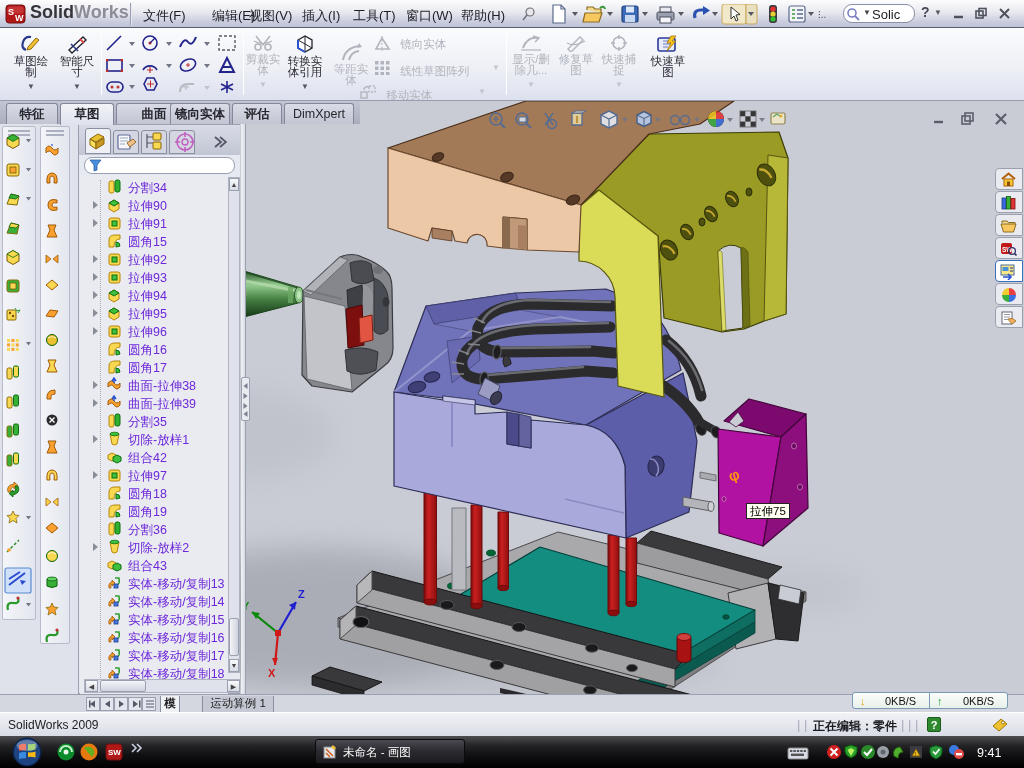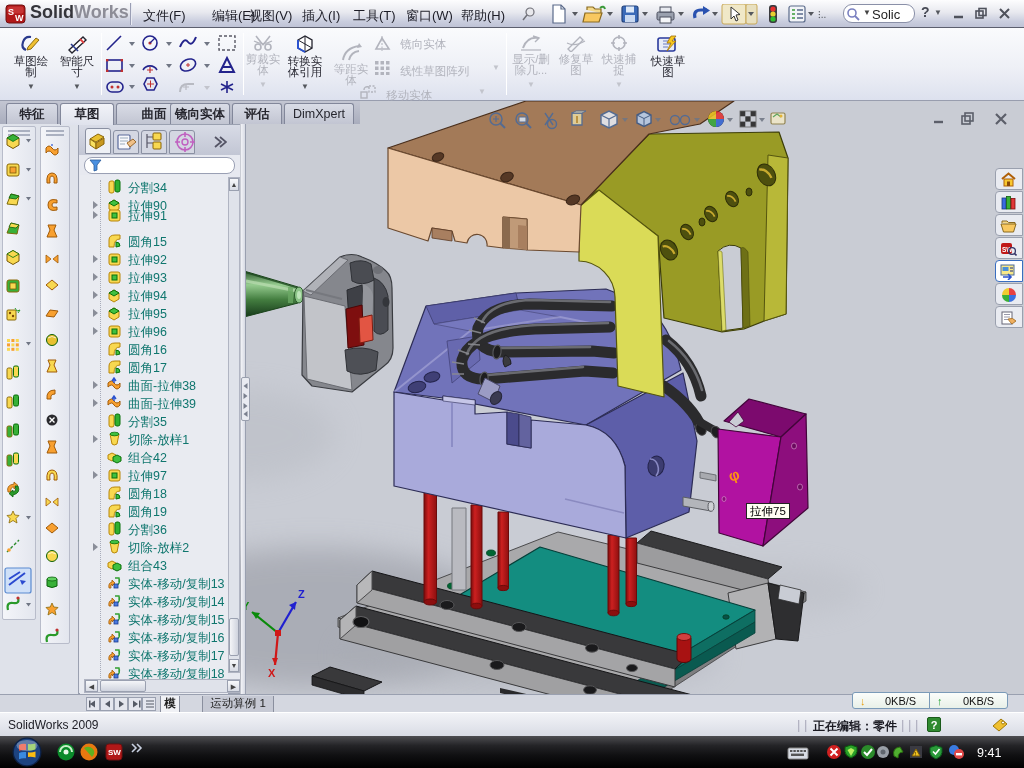--- a/index.html
+++ b/index.html
@@ -14,21 +14,21 @@
 .sep{position:absolute;width:1px;background:#c2c5d2;border-right:1px solid #fff}
 
 #tabrow{left:0;top:101px;width:360px;height:23px;background:linear-gradient(#c3c6d2,#a9adbd);z-index:4}
 .tab{position:absolute;top:2px;height:21px;background:linear-gradient(#d9dce6,#c2c5d2);border:1px solid #82879a;border-bottom:none;border-radius:3px 3px 0 0;font-size:12.5px;color:#26262e;text-align:center;line-height:20px;font-weight:bold}
 .tab.act{background:linear-gradient(#f2f3f8,#dfe2ec);height:22px;z-index:3}
 
 #leftbg{left:0;top:124px;width:78px;height:588px;background:#dfe2ea}
 .vtb{position:absolute;background:linear-gradient(90deg,#f4f5f9,#e3e6ee);border:1px solid #b8bcca;border-radius:2px}
 
 #panel{left:78px;top:124px;width:163px;height:570px;background:#e7e9f0;border:1px solid #9aa0b0}
-.titem{position:absolute;left:0;width:160px;height:18px;font-size:12.5px;color:#0f766e;white-space:nowrap}
+.titem{position:absolute;left:0;width:160px;height:18px;font-size:12.5px;color:#6d28d9;white-space:nowrap}
 .titem span.lbl{position:absolute;left:49px;top:2px}
 .titem svg{position:absolute;left:28px;top:1px}
 .exp{position:absolute;left:14px;top:5px;width:0;height:0;border-left:5px solid #8a8e99;border-top:4px solid transparent;border-bottom:4px solid transparent}
 
 #statusbar{left:0;top:712px;width:1024px;height:24px;background:linear-gradient(#f2f3f7,#d9dce5);border-top:1px solid #fff;font-size:12px;color:#1a1a22}
 
 #taskbar{left:0;top:736px;width:1024px;height:32px;background:linear-gradient(#4e4e52,#242427 30%,#101012 60%,#000)}
 .tbtn{position:absolute;top:3px;height:25px;border-radius:3px;border:1px solid #0a0a0c;color:#fff;font-size:11.5px}
 
 #btabs{left:0;top:694px;width:1024px;height:18px;background:#d4d7e0;border-top:1px solid #9aa0b0}
@@ -424,21 +424,21 @@
           <span class="lbl">分割34</span>
         </div>
 <div class="titem" style="top:71px">
           <i class="exp"></i>
           <svg width="15" height="16" viewBox="0 0 15 16">
             <path d="M2,6 l5,-3 5,3 0,6 -5,3 -5,-3 Z" fill="#f8d850" stroke="#b8860a" stroke-width="1"></path>
             <path d="M2,6 l5,-3 5,3 -5,3 Z" fill="#40c040" stroke="#0a700a" stroke-width="1"></path>
           </svg>
           <span class="lbl">拉伸90</span>
         </div>
-<div class="titem" style="top:81px">
+<div class="titem" style="top:89px">
           <i class="exp"></i>
           <svg width="15" height="16" viewBox="0 0 15 16">
             <rect x="2" y="3" width="11" height="11" rx="2" fill="#f8d850" stroke="#b8860a" stroke-width="1"></rect>
             <rect x="5" y="6" width="5" height="5" fill="#40c040" stroke="#0a700a" stroke-width="1"></rect>
           </svg>
           <span class="lbl">拉伸91</span>
         </div>
 <div class="titem" style="top:107px">
           <svg width="15" height="16" viewBox="0 0 15 16">
             <path d="M2,14 L2,7 Q2,2 8,2 L13,2 L13,6 Q7,6 7,14 Z" fill="#f8d850" stroke="#b8860a" stroke-width="1"></path>
@@ -1041,20 +1041,28 @@
   <circle cx="10" cy="10" r="8.5" fill="#0a8a2a"></circle>
         <path d="M4,10 a6,6 0 0 1 12,0" fill="none" stroke="#c8f0c8" stroke-width="2"></path>
         <circle cx="10" cy="10" r="2.5" fill="#e8f8e8"></circle>
   <circle cx="33" cy="10" r="8.5" fill="#e87810"></circle>
         <path d="M28,6 q5,-3 9,1 q3,4 -1,8" fill="#60b020"></path>
   <rect x="50" y="2" width="16" height="16" rx="3" fill="#b01818" stroke="#701010"></rect>
         <text x="52" y="13" font-size="8" font-weight="bold" fill="#fff">SW</text>
   <path d="M76,6 l4,4 -4,4 M81,6 l4,4 -4,4" stroke="#c8d0e0" stroke-width="1.6" fill="none" transform="translate(0,-4)"></path>
  </svg>
 
+ <div class="tbtn" style="left:315px;width:150px;background:linear-gradient(#4a4a50,#2c2c32 45%,#1a1a1e)">
+  <svg style="position:absolute;left:6px;top:4px" width="16" height="16" viewBox="0 0 16 16">
+          <rect x="2" y="3" width="11" height="11" fill="#e8e8f0" stroke="#888"></rect>
+          <path d="M4,5 l7,7 M4,9 l4,4" stroke="#d06020" stroke-width="1.5"></path>
+          <path d="M10,2 l3,3" stroke="#f0c030" stroke-width="2.5"></path>
+        </svg>
+  <span style="position:absolute;left:27px;top:5px">未命名 - 画图</span>
+ </div>
 
  <svg class="abs" style="left:786px;top:9px" width="26" height="16" viewBox="0 0 26 16">
         <rect x="2" y="3" width="20" height="11" rx="1.5" fill="#d8dce4" stroke="#888"></rect>
         <g fill="#555">
           <rect x="4" y="5" width="2.4" height="2"></rect>
           <rect x="7.4" y="5" width="2.4" height="2"></rect>
           <rect x="10.8" y="5" width="2.4" height="2"></rect>
           <rect x="14.2" y="5" width="2.4" height="2"></rect>
           <rect x="17.6" y="5" width="2.4" height="2"></rect>
           <rect x="5" y="8.6" width="13" height="2.4"></rect>

